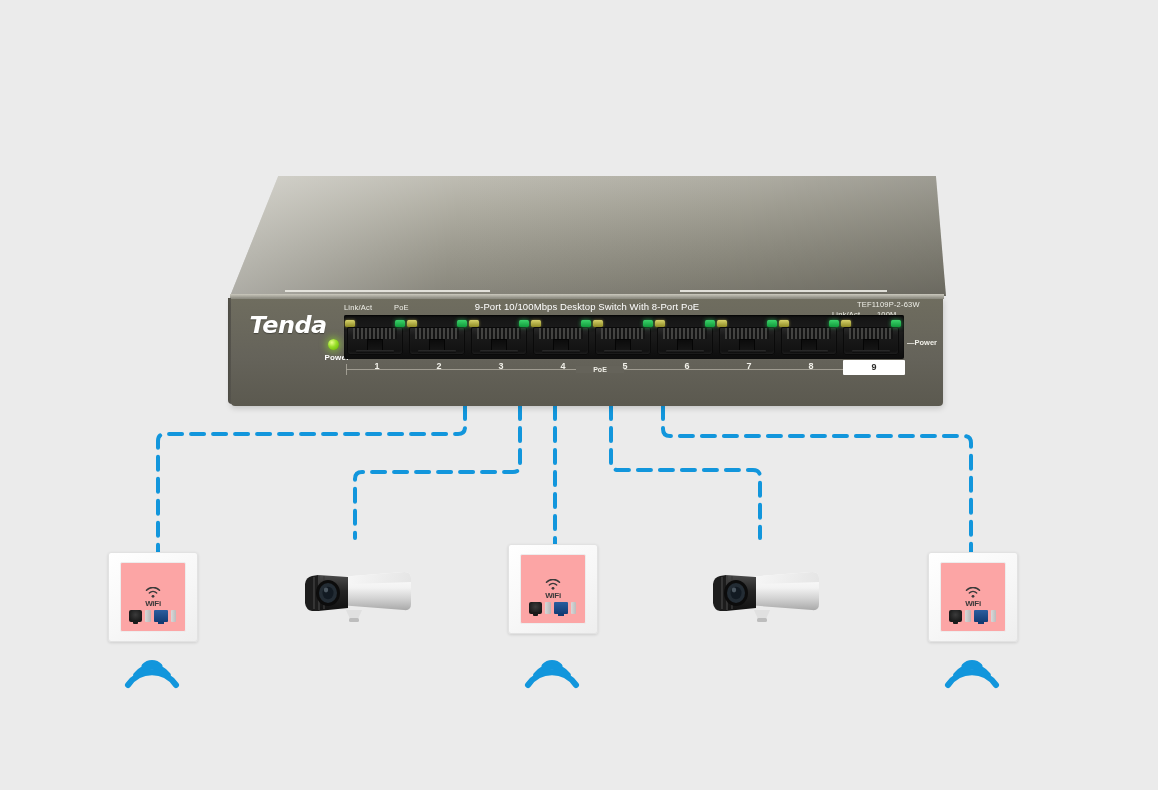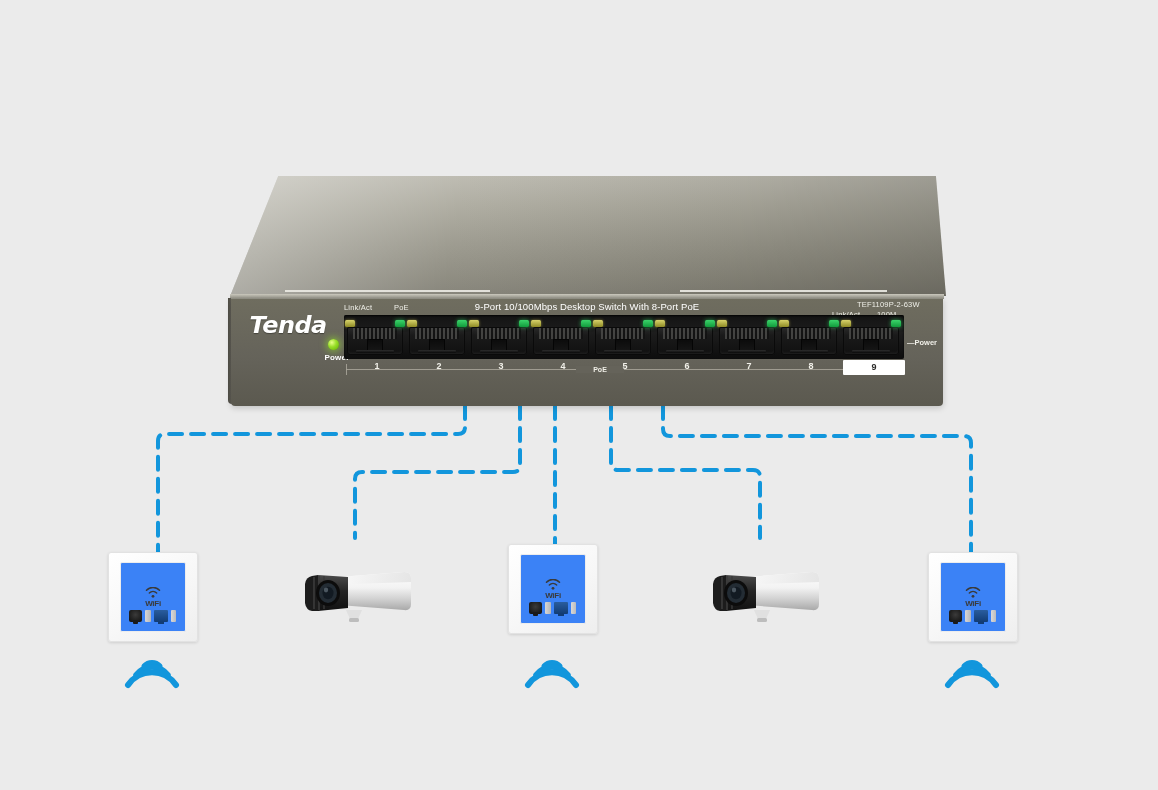--- a/index.html
+++ b/index.html
@@ -151,21 +151,21 @@
   
   .ap{position:absolute;width:88px;height:88px;}
   .ap-outer{
     position:absolute;left:0;top:0;width:88px;height:88px;
     background:linear-gradient(145deg,#ffffff 0%,#f7f7f7 55%,#eeeeee 100%);
     border:1px solid #e2e2e2;border-radius:3px;
     box-shadow:0 1px 3px rgba(0,0,0,.12);
   }
   .ap-inner{
     position:absolute;left:12px;top:10px;width:64px;height:68px;
-    background:#3b82f6;border:1px solid #ededed;border-radius:2px;
+    background:#fca5a5;border:1px solid #ededed;border-radius:2px;
   }
   .ap-wifi{
     position:absolute;left:0;top:24px;width:64px;text-align:center;
     font-size:8px;font-weight:700;color:#3a3a3a;letter-spacing:-.3px;
   }
   .ap-wifi .arc{display:block;margin:0 auto 1px;}
   .ap-ports{position:absolute;left:8px;bottom:8px;width:48px;height:14px;}
   .ap-rj{
     position:absolute;left:0;top:1px;width:13px;height:12px;
     background:radial-gradient(circle at 50% 40%,#3b3b3b,#0d0d0d);

